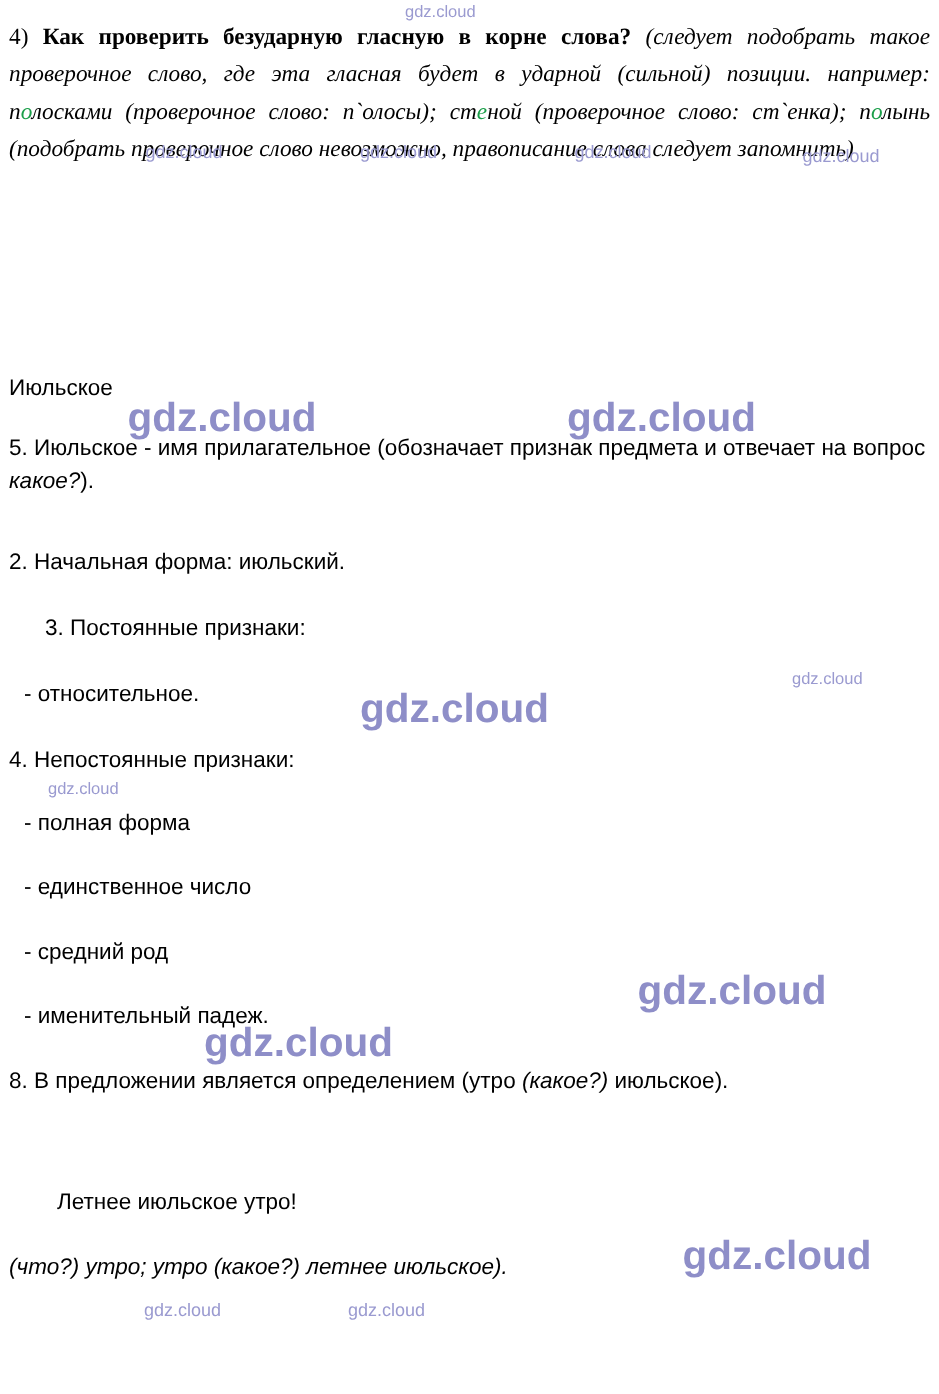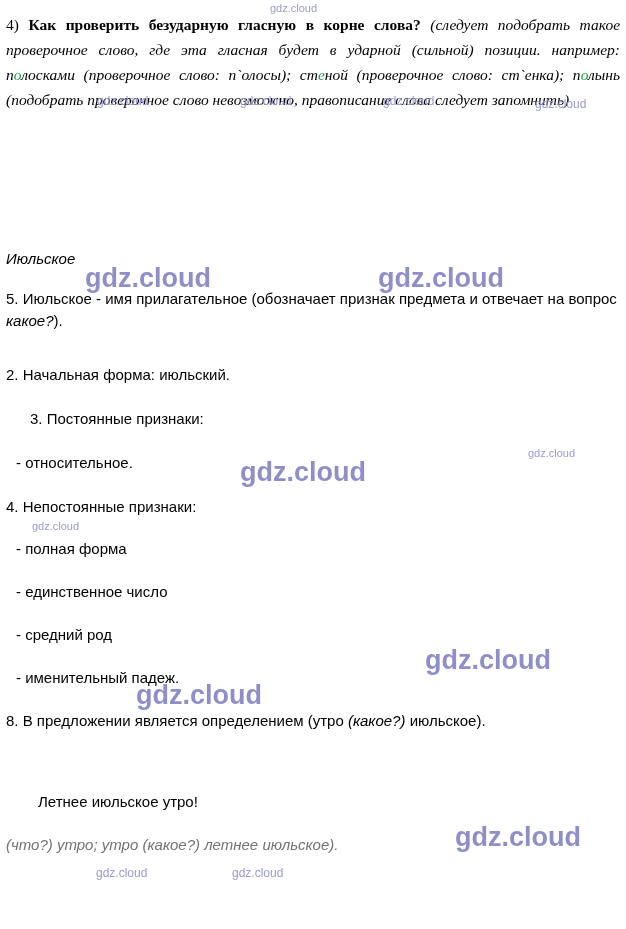--- a/index.html
+++ b/index.html
@@ -58,21 +58,21 @@
 </style>
 </head>
 <body>
 
 <div class="page">
 
   <div class="block" style="top: 12px;">
     <p class="para"><span>4)</span> <b>Как проверить безударную гласную в корне слова?</b> <span class="italic">(следует подобрать такое проверочное слово, где эта гласная будет в ударной (сильной) позиции. например: п</span><span class="italic green">о</span><span class="italic">лосками (проверочное слово: п`олосы); ст</span><span class="italic green">е</span><span class="italic">ной (проверочное слово: ст`енка); п</span><span class="italic green">о</span><span class="italic">лынь (подобрать проверочное слово невозможно, правописание слова следует запомнить)</span></p>
   </div>
 
-  <div class="block" style="top: 248px; font-style: italic;">
+  <div class="block" style="top: 248px;">
     <p class="sans-line">Июльское</p>
   </div>
 
   <div class="block" style="top: 288px;">
     <p class="sans-line"><span>5. Июльское - имя прилагательное (обозначает признак предмета и отвечает на вопрос </span><i>какое?</i><span>).</span></p>
   </div>
 
   <div class="block" style="top: 364px;">
     <p class="sans-line">2. Начальная форма: июльский.</p>
   </div>
@@ -107,21 +107,21 @@
 
   <div class="block" style="top: 710px;">
     <p class="sans-line"><span>8. В предложении является определением (утро </span><i>(какое?)</i><span class="underline"> июльское).</span></p>
   </div>
 
   <div class="block" style="top: 791px; margin-left: 32px;">
     <p class="sans-line"><span class="underline">Летнее июльское </span><span class="underline">утро</span><span>!</span></p>
   </div>
 
   <div class="block" style="top: 834px;">
-    <p class="sans-line italic" style="color:#737373;">(что?) утро; утро (какое?) летнее июльское).</p>
+    <p class="sans-line italic" style="color:#000000;">(что?) утро; утро (какое?) летнее июльское).</p>
   </div>
 
 
   <div>
     <div class="wm wm-sm" style="left:270px; top:2px;">gdz.cloud</div>
     <div class="wm wm-md" style="left:97px; top:94px;">gdz.cloud</div>
     <div class="wm wm-md" style="left:240px; top:94px;">gdz.cloud</div>
     <div class="wm wm-md" style="left:383px; top:94px;">gdz.cloud</div>
     <div class="wm wm-md" style="left:535px; top:97px;">gdz.cloud</div>
     <div class="wm wm-xl" style="left:85px; top:263px;">gdz.cloud</div>

